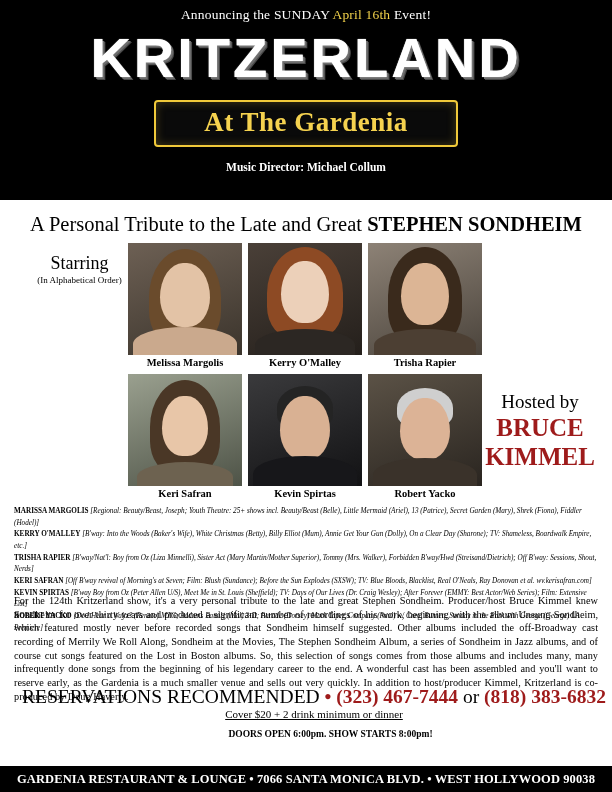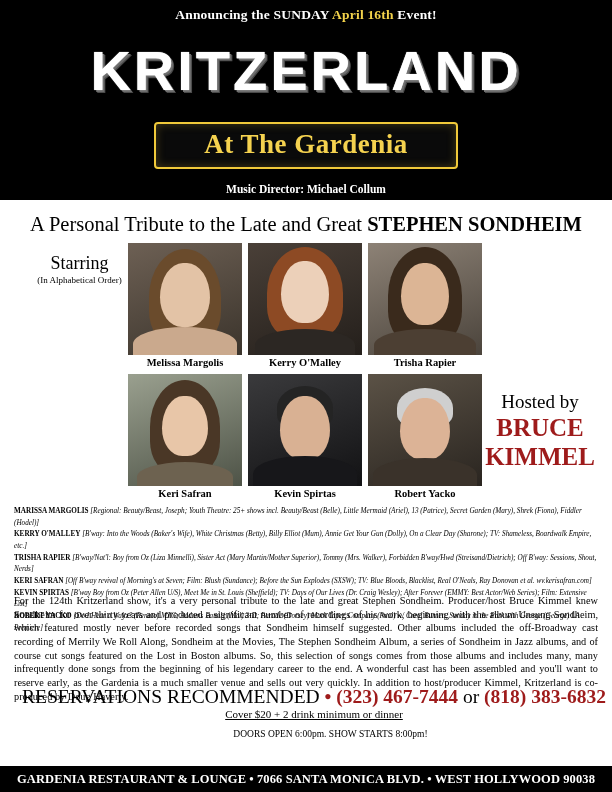--- a/index.html
+++ b/index.html
@@ -22,43 +22,43 @@
     width: 612px;
     height: 200px;
     background: #000;
     overflow: hidden;
   }
   .announce {
     text-align: center;
     color: #ffffff;
     font-family: "Liberation Serif", serif;
     font-size: 13.5px;
-    font-weight: bold;
+    font-weight: normal;
     padding-top: 7px;
     letter-spacing: .2px;
   }
   .announce .date {
     color: #f2d24b;
   }
   .kritzerland {
     text-align: center;
-    margin-top: 19px;
+    margin-top: 6px;
     font-family: "Liberation Sans", sans-serif;
     font-weight: bold;
     font-size: 56px;
     letter-spacing: 3px;
     color: #ffffff;
     text-shadow:
        0 0 1px #fff,
        2px 2px 0 #6d6d6d,
        3px 3px 0 #4a4a4a;
     line-height: 1.05;
   }
   .gardenia-box {
-    margin: 21px auto 0 auto;
+    margin: 12px auto 0 auto;
     width: 300px;
     border: 2px solid #f0c93a;
     border-radius: 4px;
     padding: 5px 0 7px 0;
     background: #0a0a0a;
     box-shadow: 0 0 10px rgba(240,201,58,.25) inset;
   }
   .gardenia-box .txt {
     text-align: center;
     color: #f5d24f;
@@ -233,21 +233,21 @@
   }
   .resv .line1 .dot { color: #9e1b1b; font-weight: bold; }
   .resv .cover {
     font-family: "Liberation Serif", serif;
     font-size: 11px;
     text-decoration: underline;
   }
   .resv .doors {
     font-family: "Liberation Serif", serif;
     font-size: 9.5px;
-    font-weight: normal;
+    font-weight: bold;
     margin-top: 9px;
     padding-left: 33px;
   }
   .footbar {
     position: absolute;
     left: 0; right: 0;
     bottom: 0;
     height: 26px;
     background: #000;
     color: #fff;

